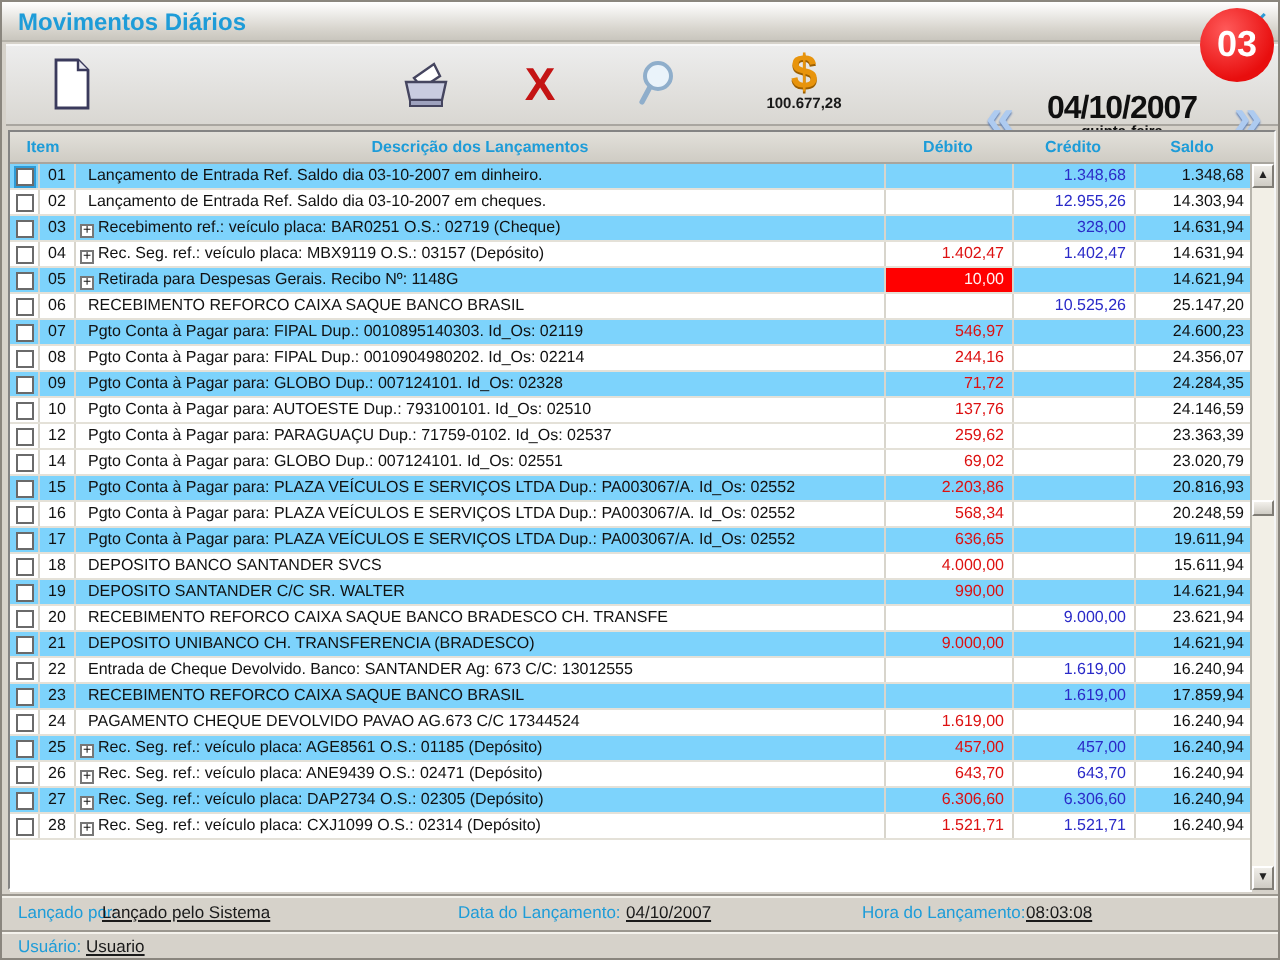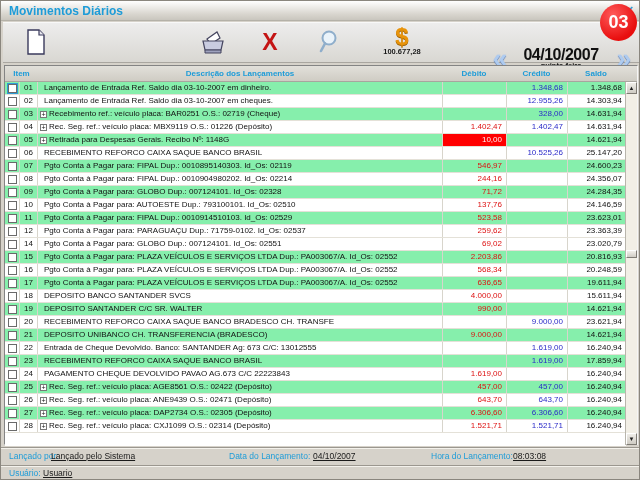--- a/index.html
+++ b/index.html
@@ -76,21 +76,21 @@
     background: linear-gradient(#E2E0DA, #CFCCC4);
     border-bottom: 1px solid #A8A59E;
   }
   .thead .hcell {
     color: #1E9CD8; font-size: 8px; font-weight: bold; line-height: 15px; text-align: center;
   }
   .tbody { position: absolute; left: 0; top: 16px; width: 621px; height: 364px; background: #fff; }
 
   .row { display: flex; height: 13px; line-height: 12px; font-size: 8px; color: #111;
          border-bottom: 1px solid #E4E1D8; background: #FFFFFF; cursor: default; }
-  .row.odd { background: #86efac; }
+  .row.odd { background: #7dd3fc; }
   .cell { border-right: 1px solid #D8D5CC; overflow: hidden; white-space: nowrap; }
 
   .c-check { width: 15px; display: flex; align-items: center; justify-content: center; }
   .checkbox { width: 9px; height: 9px; background: #FFFFFF; border: 1px solid #6A6A6A; }
   .checkbox.focused { outline: 1px solid #2E9BD6; }
   .c-item { width: 18px; text-align: center; }
   .c-desc { flex: 1; padding-left: 6px; }
   .row.expandable .c-desc { padding-left: 2px; }
   .expand { display: none; width: 7px; height: 7px; border: 1px solid #777;
             background: #fff; font-size: 7px; line-height: 5px; text-align: center;
@@ -232,21 +232,21 @@
     <span class="cell c-debit"></span>
     <span class="cell c-credit">328,00</span>
     <span class="cell c-saldo">14.631,94</span>
   </div>
 
   <div class="row even expandable">
     <span class="cell c-check">
           <span class="checkbox"></span>
         </span>
     <span class="cell c-item">04</span>
-    <span class="cell c-desc"><span class="expand">+</span><span class="desc-text">Rec. Seg. ref.: veículo placa: MBX9119 O.S.: 01226 (Depósito)</span></span>
+    <span class="cell c-desc"><span class="expand">+</span><span class="desc-text">Rec. Seg. ref.: veículo placa: MBX9119 O.S.: 03157 (Depósito)</span></span>
     <span class="cell c-debit">1.402,47</span>
     <span class="cell c-credit">1.402,47</span>
     <span class="cell c-saldo">14.631,94</span>
   </div>
 
   <div class="row odd expandable">
     <span class="cell c-check">
           <span class="checkbox"></span>
         </span>
     <span class="cell c-item">05</span>
@@ -304,30 +304,20 @@
     <span class="cell c-check">
           <span class="checkbox"></span>
         </span>
     <span class="cell c-item">10</span>
     <span class="cell c-desc"><span class="desc-text">Pgto Conta à Pagar para:  AUTOESTE Dup.: 793100101. Id_Os: 02510</span></span>
     <span class="cell c-debit">137,76</span>
     <span class="cell c-credit"></span>
     <span class="cell c-saldo">24.146,59</span>
   </div>
 
-  <div class="row odd">
-    <span class="cell c-check">
-          <span class="checkbox"></span>
-        </span>
-    <span class="cell c-item">11</span>
-    <span class="cell c-desc"><span class="desc-text">Pgto Conta à Pagar para:  FIPAL Dup.: 0010914510103. Id_Os: 02529</span></span>
-    <span class="cell c-debit">523,58</span>
-    <span class="cell c-credit"></span>
-    <span class="cell c-saldo">23.623,01</span>
-  </div>
 
   <div class="row even">
     <span class="cell c-check">
           <span class="checkbox"></span>
         </span>
     <span class="cell c-item">12</span>
     <span class="cell c-desc"><span class="desc-text">Pgto Conta à Pagar para:  PARAGUAÇU Dup.: 71759-0102. Id_Os: 02537</span></span>
     <span class="cell c-debit">259,62</span>
     <span class="cell c-credit"></span>
     <span class="cell c-saldo">23.363,39</span>
@@ -442,32 +432,32 @@
     <span class="cell c-debit"></span>
     <span class="cell c-credit">1.619,00</span>
     <span class="cell c-saldo">17.859,94</span>
   </div>
 
   <div class="row even">
     <span class="cell c-check">
           <span class="checkbox"></span>
         </span>
     <span class="cell c-item">24</span>
-    <span class="cell c-desc"><span class="desc-text">PAGAMENTO CHEQUE DEVOLVIDO PAVAO AG.673 C/C 22223843</span></span>
+    <span class="cell c-desc"><span class="desc-text">PAGAMENTO CHEQUE DEVOLVIDO PAVAO AG.673 C/C 17344524</span></span>
     <span class="cell c-debit">1.619,00</span>
     <span class="cell c-credit"></span>
     <span class="cell c-saldo">16.240,94</span>
   </div>
 
   <div class="row odd expandable">
     <span class="cell c-check">
           <span class="checkbox"></span>
         </span>
     <span class="cell c-item">25</span>
-    <span class="cell c-desc"><span class="expand">+</span><span class="desc-text">Rec. Seg. ref.: veículo placa: AGE8561 O.S.: 02422 (Depósito)</span></span>
+    <span class="cell c-desc"><span class="expand">+</span><span class="desc-text">Rec. Seg. ref.: veículo placa: AGE8561 O.S.: 01185 (Depósito)</span></span>
     <span class="cell c-debit">457,00</span>
     <span class="cell c-credit">457,00</span>
     <span class="cell c-saldo">16.240,94</span>
   </div>
 
   <div class="row even expandable">
     <span class="cell c-check">
           <span class="checkbox"></span>
         </span>
     <span class="cell c-item">26</span>

